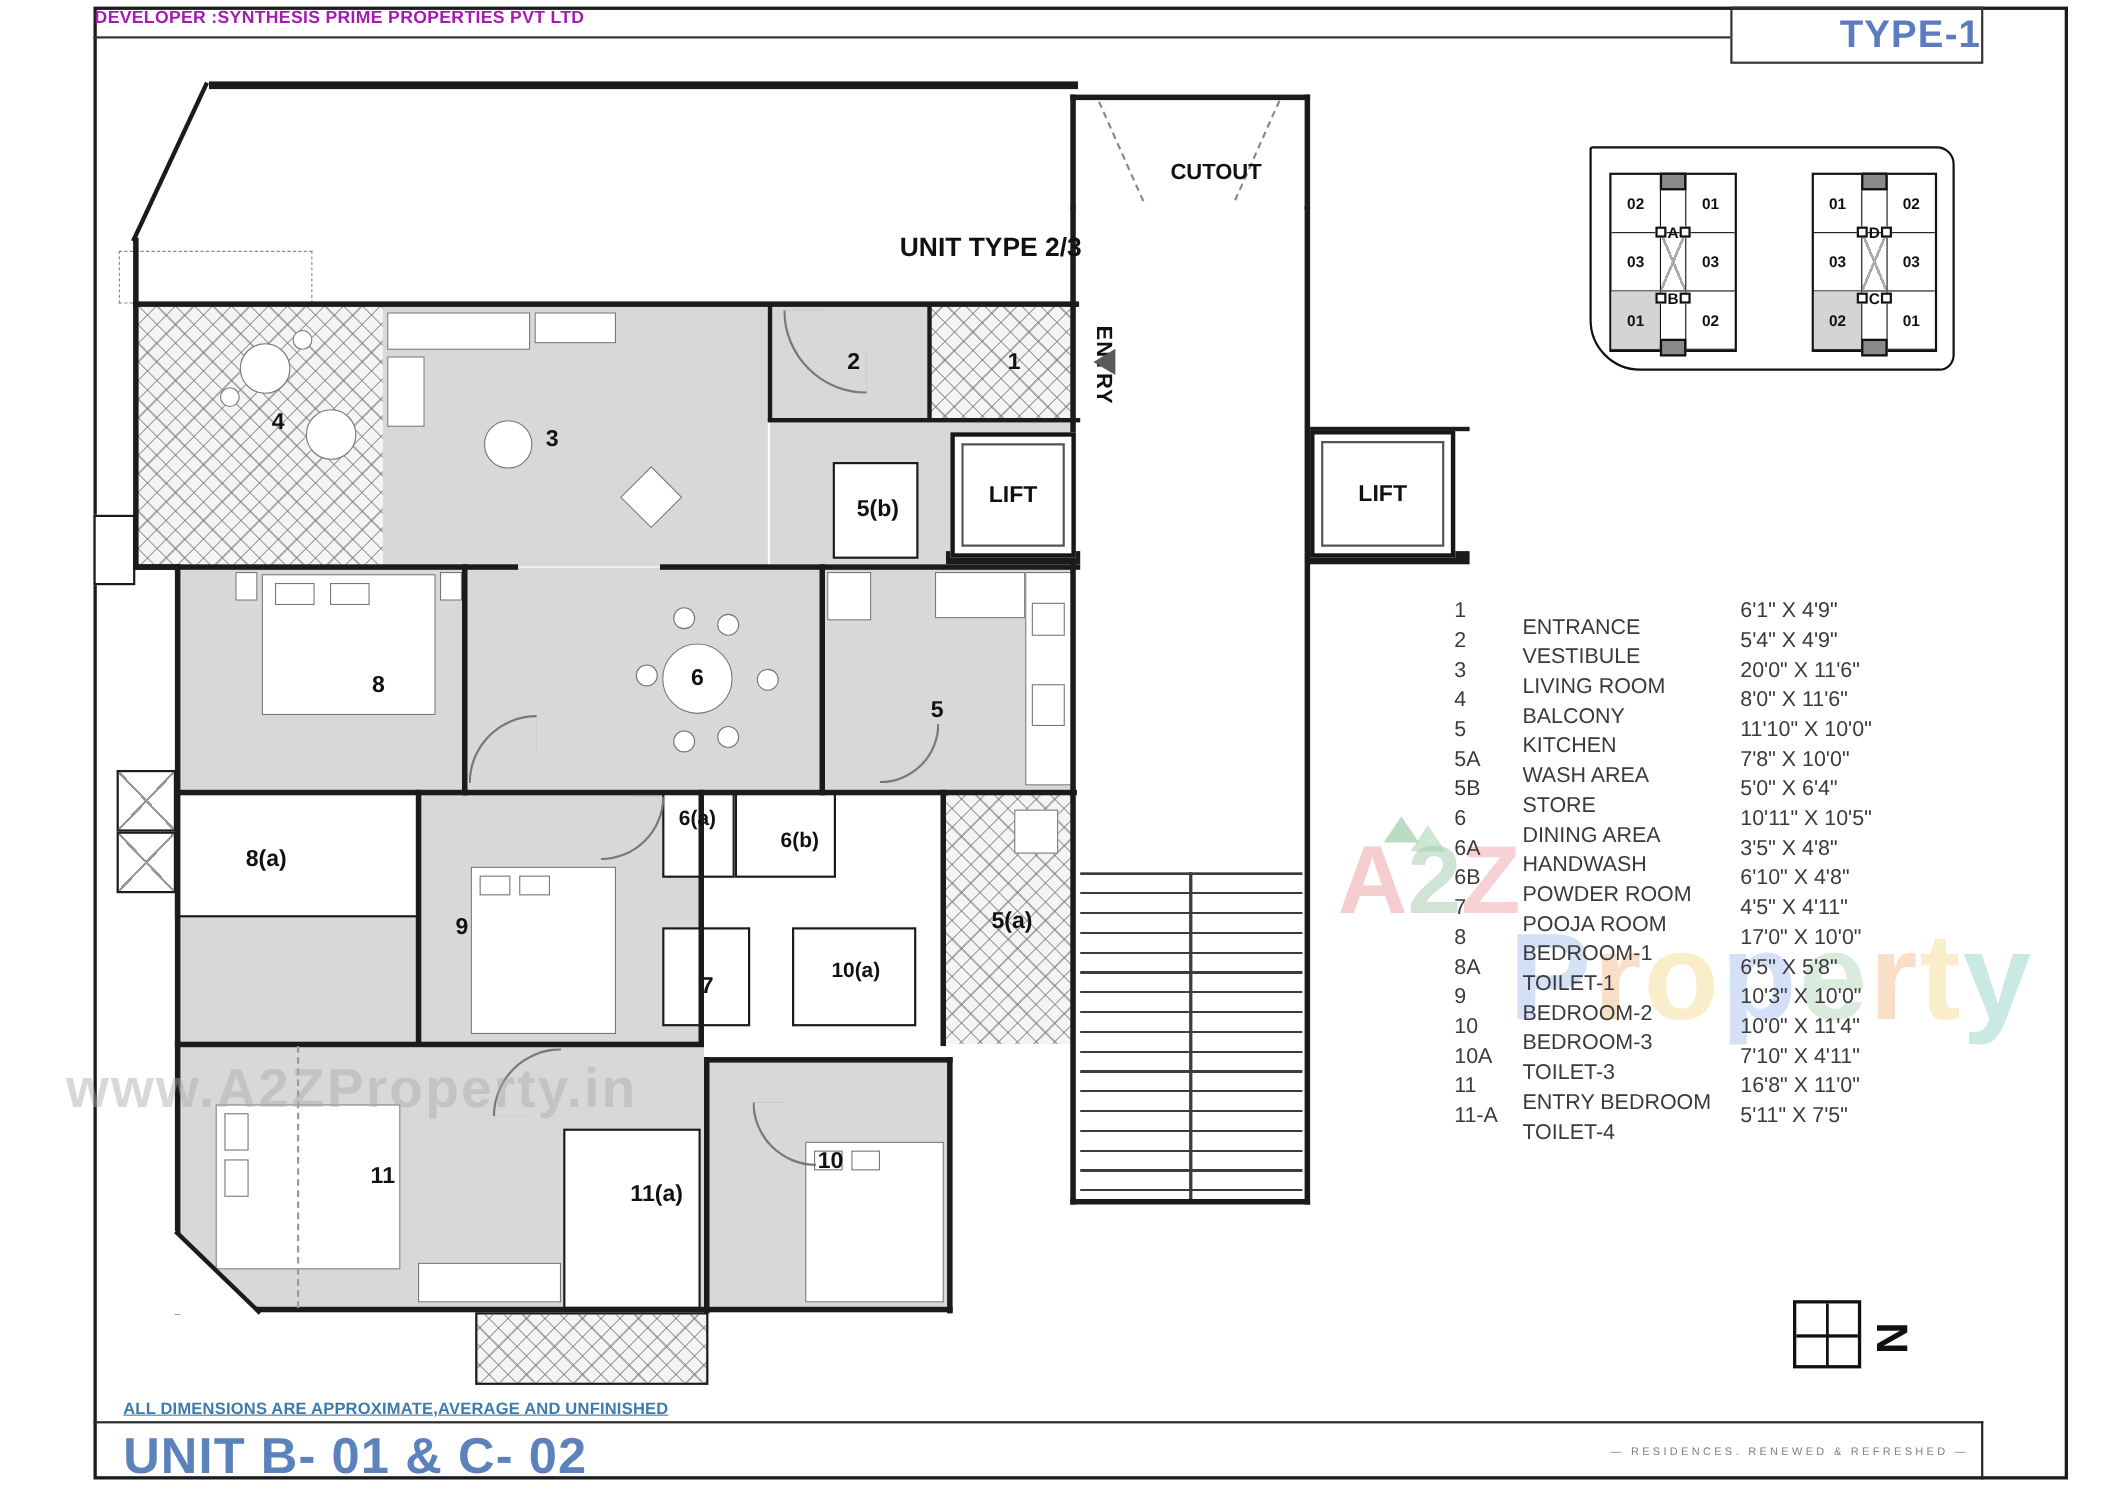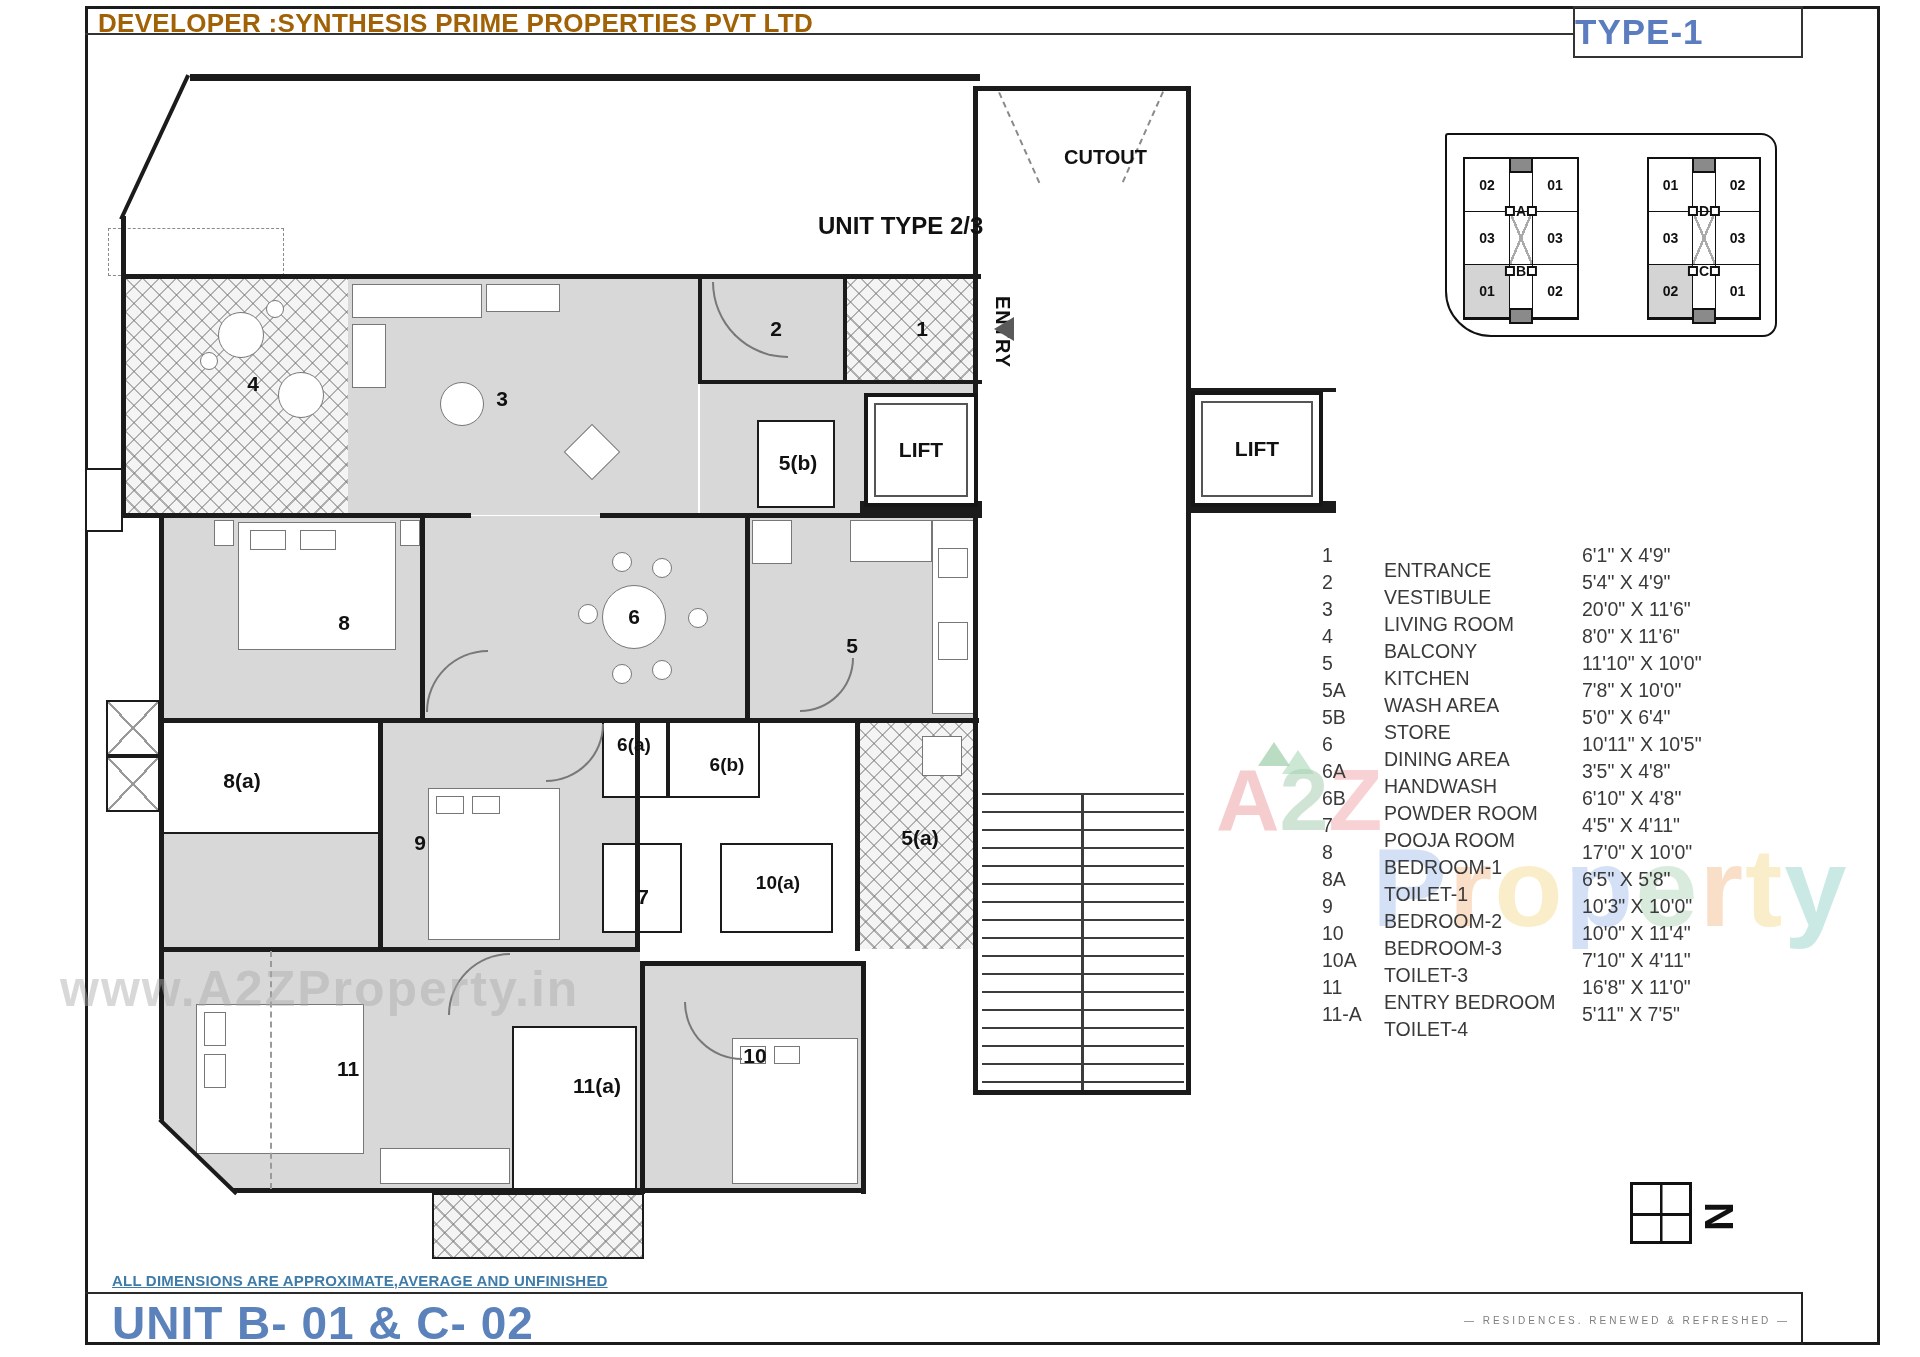--- a/index.html
+++ b/index.html
@@ -1,23 +1,23 @@
 <!DOCTYPE html>
 <html><head>
 <meta charset="utf-8">
 <style>
   html,body{margin:0;padding:0;background:#ffffff;}
   body{position:relative;width:1920px;height:1357px;overflow:hidden;
        font-family:"Liberation Sans","DejaVu Sans",sans-serif;}
   
   .frame{position:absolute;left:85px;top:6px;width:1795px;height:1339px;border:3px solid #1b1b1b;box-sizing:border-box;}
   .hdrline{position:absolute;left:85px;top:33px;width:1488px;height:2px;background:#333;}
-  .devtext{position:absolute;left:98px;top:8px;font-size:26px;font-weight:bold;color:#a16207;letter-spacing:.3px;}
+  .devtext{position:absolute;left:86px;top:8px;font-size:16px;font-weight:bold;color:#a21caf;letter-spacing:.3px;}
   .typebox{position:absolute;left:1573px;top:6px;width:230px;height:52px;border:2px solid #333;box-sizing:border-box;
-           display:flex;align-items:center;justify-content:flex-start;}
+           display:flex;align-items:center;justify-content:flex-end;padding-left:20px;}
   .typetext{font-size:35px;font-weight:bold;color:#5b7cbf;letter-spacing:1px;}
   
   .wall{position:absolute;background:#1b1b1b;z-index:5;}
   .gray{position:absolute;background:#d8d8d8;z-index:1;}
   .hatch{position:absolute;z-index:2;background-color:#f4f4f4;
     background-image:repeating-linear-gradient(45deg,rgba(110,110,110,.5) 0 1.5px,transparent 1.5px 12px),
                      repeating-linear-gradient(-45deg,rgba(110,110,110,.5) 0 1.5px,transparent 1.5px 12px);}
   .whiteroom{position:absolute;background:#fff;border:2.5px solid #1b1b1b;box-sizing:border-box;z-index:4;}
   .furn{position:absolute;background:#fff;border:1.6px solid #777;box-sizing:border-box;z-index:3;}
   .circle{border-radius:50%;}

